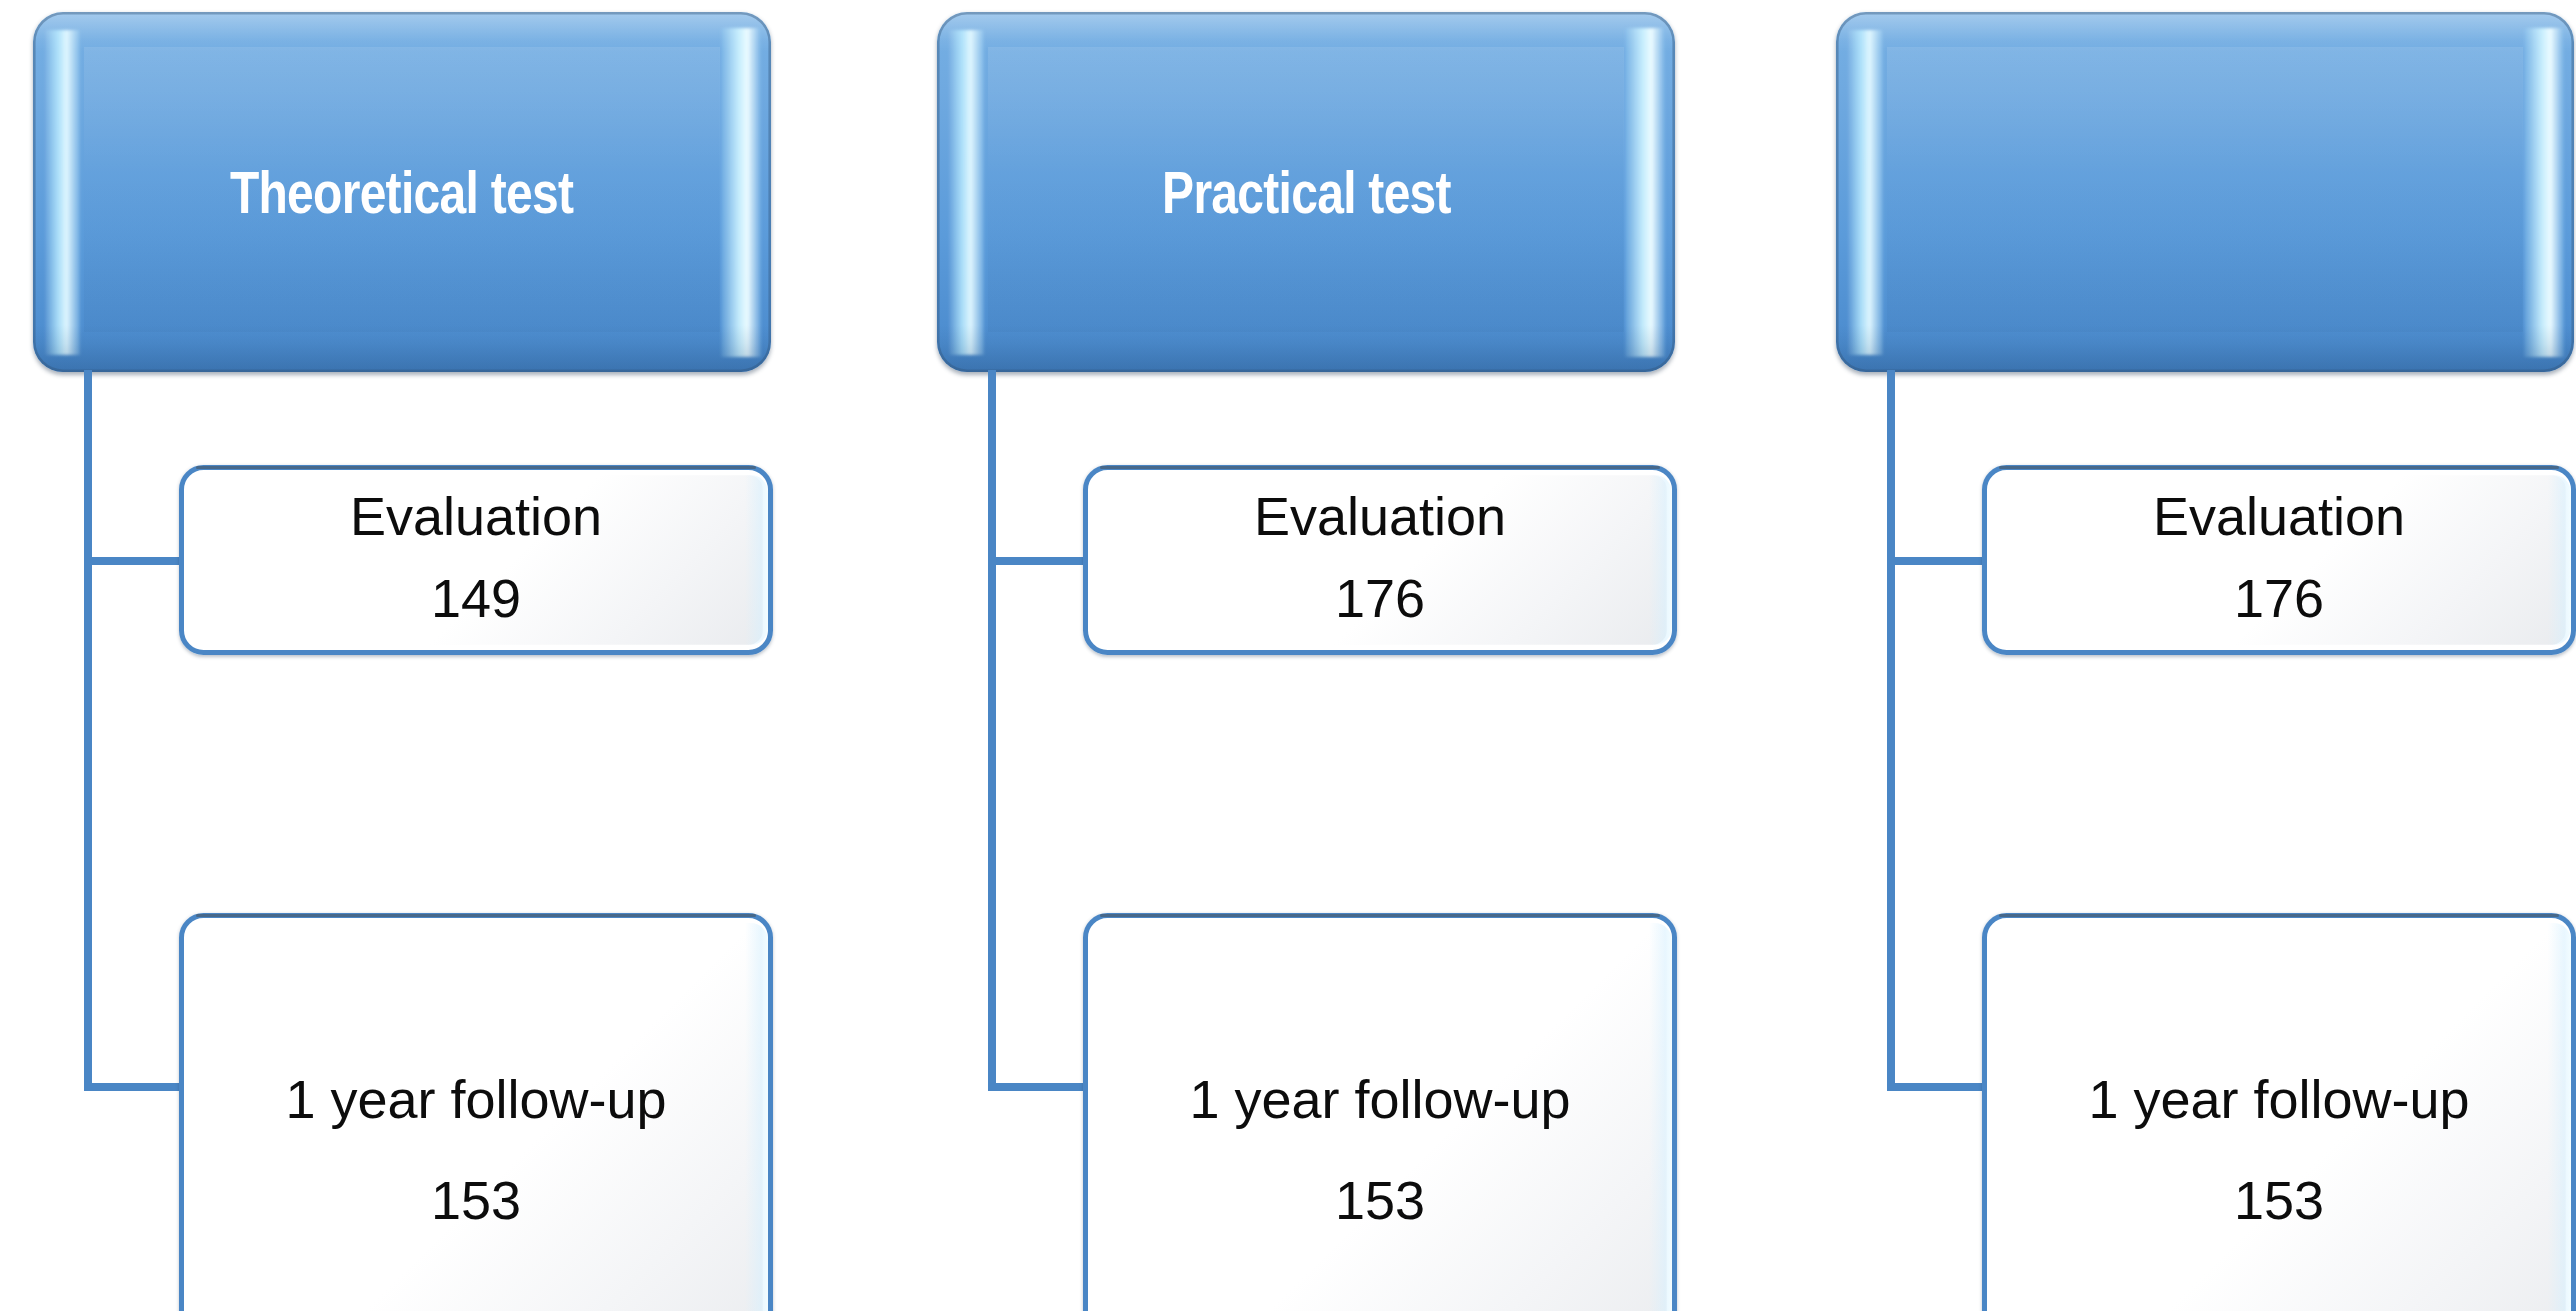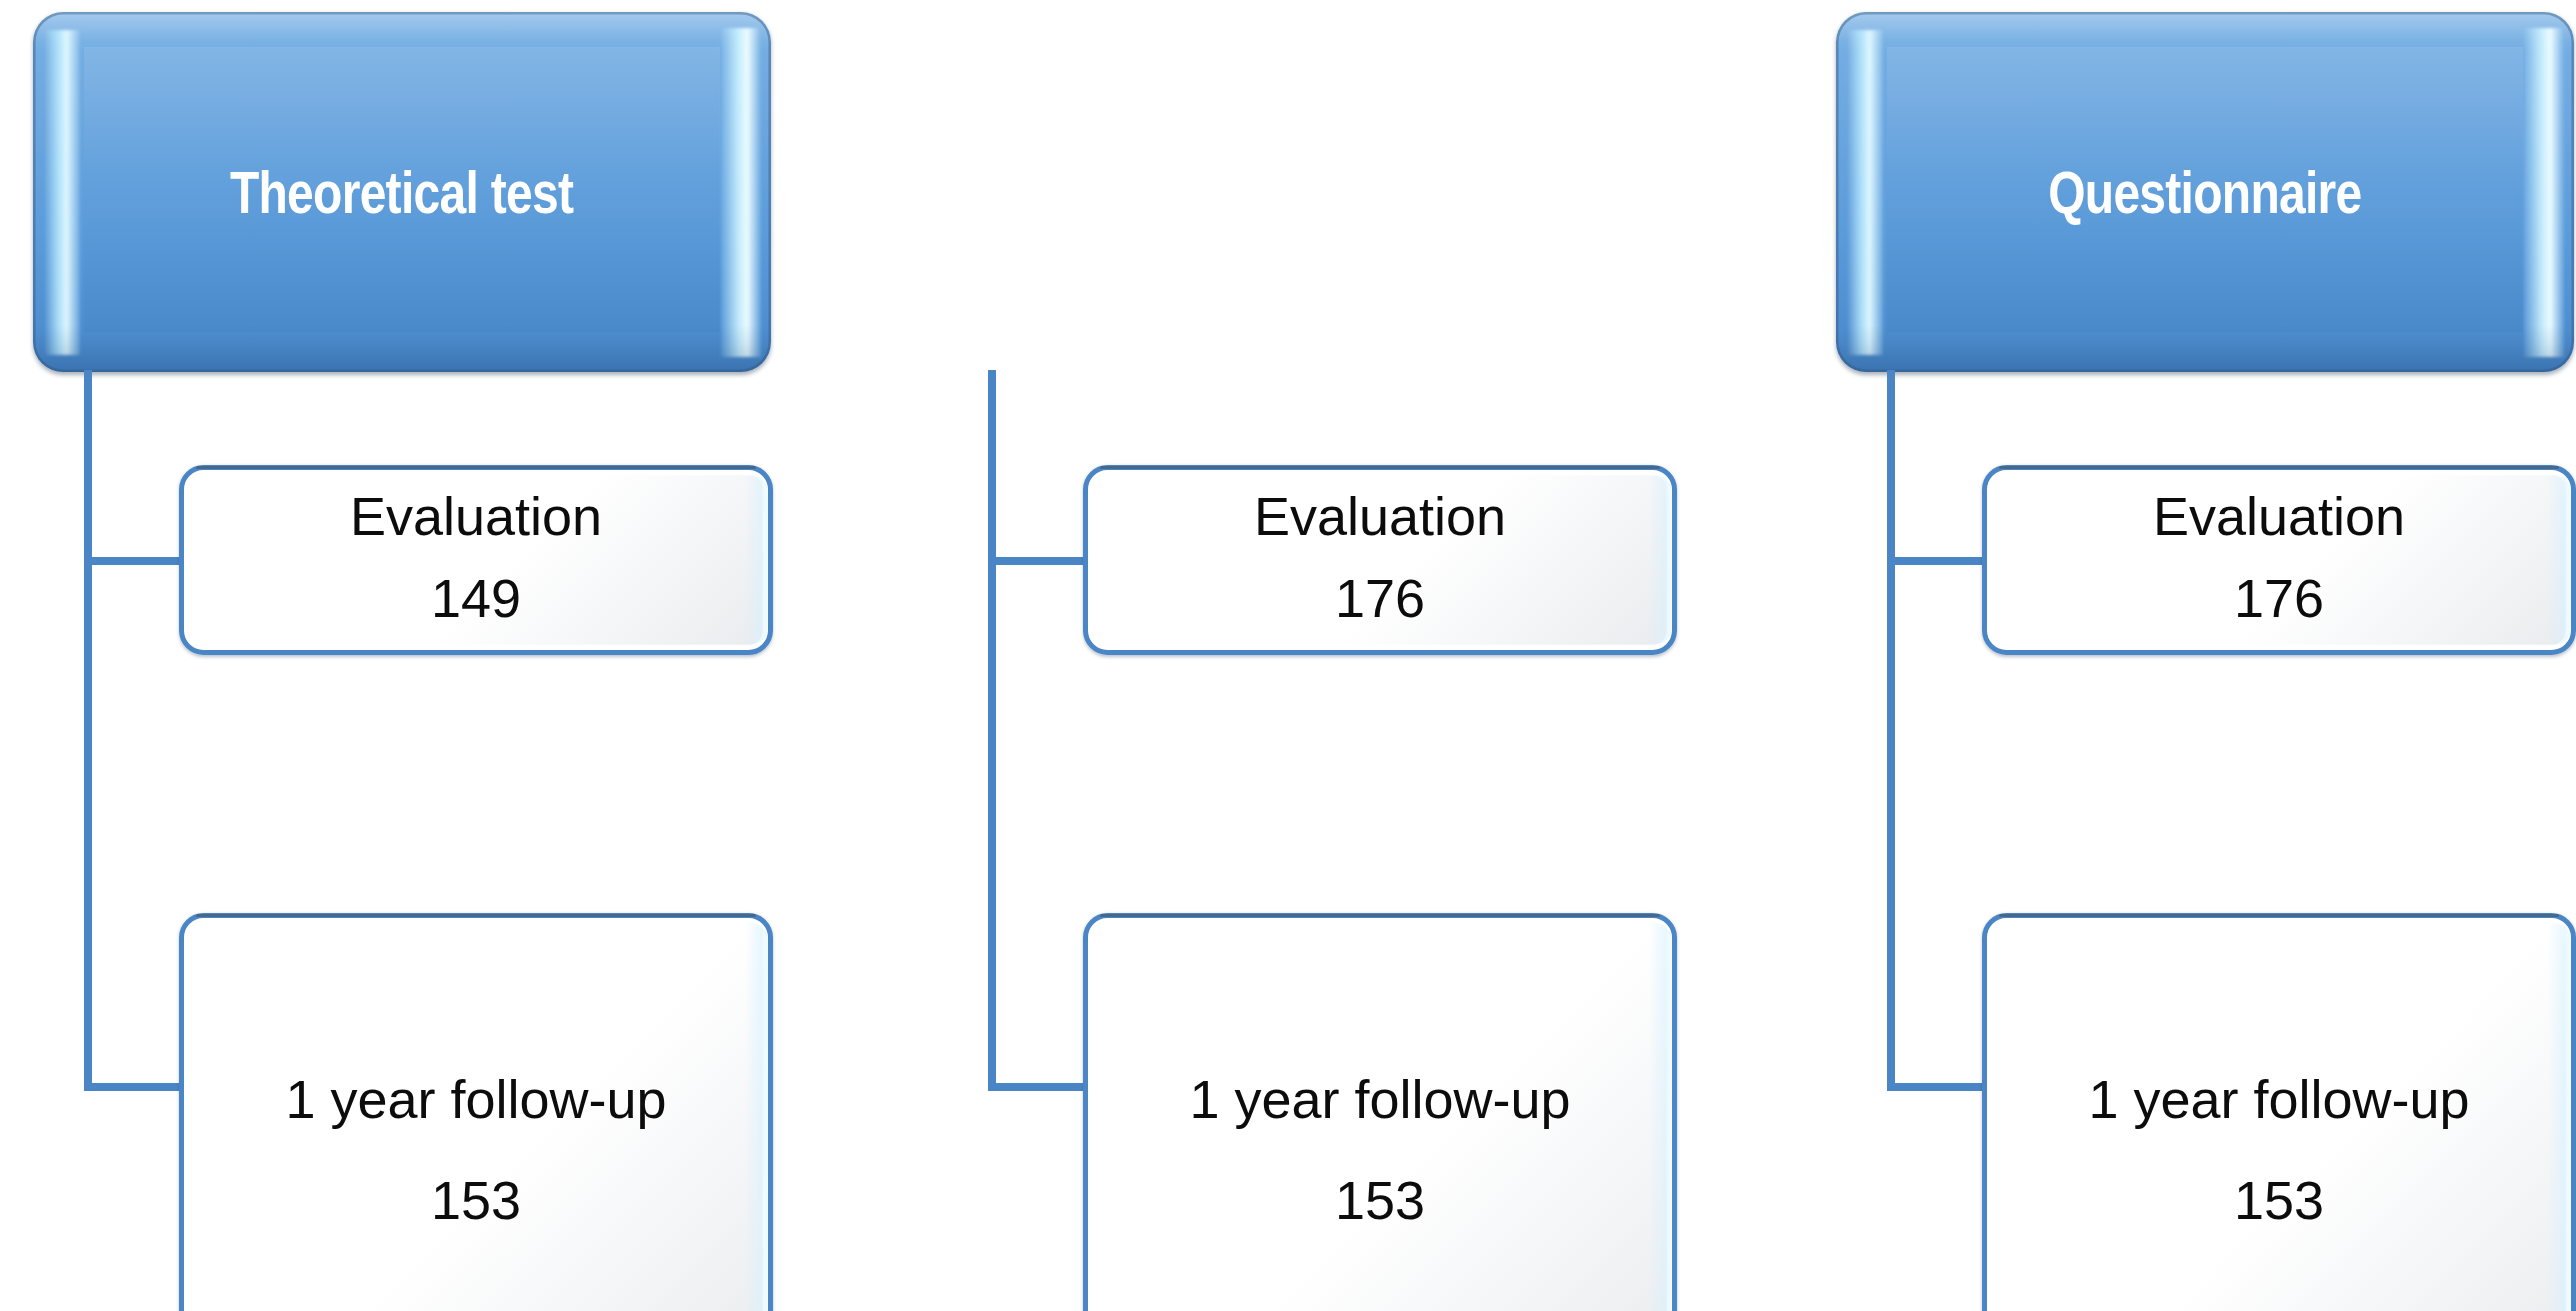--- a/index.html
+++ b/index.html
@@ -247,57 +247,65 @@
     </div>
 
     <div class="node-box node-follow">
       <div class="node-line node-title">1 year follow-up</div>
       <div class="node-line node-value">153</div>
     </div>
   </div>
 
   <div class="column col-1">
 
-
-    <div class="trunk" style="height:720px;"></div>
-    <div class="branch" style="top:557px;"></div>
-    <div class="branch" style="top:1083px;"></div>
-
-    <div class="node-box node-eval">
-      <div class="node-line node-title">Evaluation</div>
-      <div class="node-line node-value">176</div>
-    </div>
-
-    <div class="node-box node-follow">
-      <div class="node-line node-title">1 year follow-up</div>
-      <div class="node-line node-value">153</div>
-    </div>
-  </div>
-
-  <div class="column col-2">
-
     <div class="header-box">
       <div class="bevel-top"></div>
       <div class="bevel-face"></div>
       <div class="bevel-left"></div>
       <div class="bevel-right"></div>
       <div class="bevel-bottom"></div>
       <div class="header-rim"></div>
-      <div class="header-label"><span>Questionnaire</span></div>
+      <div class="header-label"><span>Practical test</span></div>
     </div>
 
     <div class="trunk" style="height:720px;"></div>
     <div class="branch" style="top:557px;"></div>
     <div class="branch" style="top:1083px;"></div>
 
     <div class="node-box node-eval">
       <div class="node-line node-title">Evaluation</div>
       <div class="node-line node-value">176</div>
     </div>
 
     <div class="node-box node-follow">
       <div class="node-line node-title">1 year follow-up</div>
       <div class="node-line node-value">153</div>
     </div>
   </div>
 
+  <div class="column col-2">
+
+    <div class="header-box">
+      <div class="bevel-top"></div>
+      <div class="bevel-face"></div>
+      <div class="bevel-left"></div>
+      <div class="bevel-right"></div>
+      <div class="bevel-bottom"></div>
+      <div class="header-rim"></div>
+    </div>
+
+    <div class="trunk" style="height:720px;"></div>
+    <div class="branch" style="top:557px;"></div>
+    <div class="branch" style="top:1083px;"></div>
+
+    <div class="node-box node-eval">
+      <div class="node-line node-title">Evaluation</div>
+      <div class="node-line node-value">176</div>
+    </div>
+
+    <div class="node-box node-follow">
+      <div class="node-line node-title">1 year follow-up</div>
+      <div class="node-line node-value">153</div>
+    </div>
+  </div>
+
 </div>
 
 
 </body></html>

